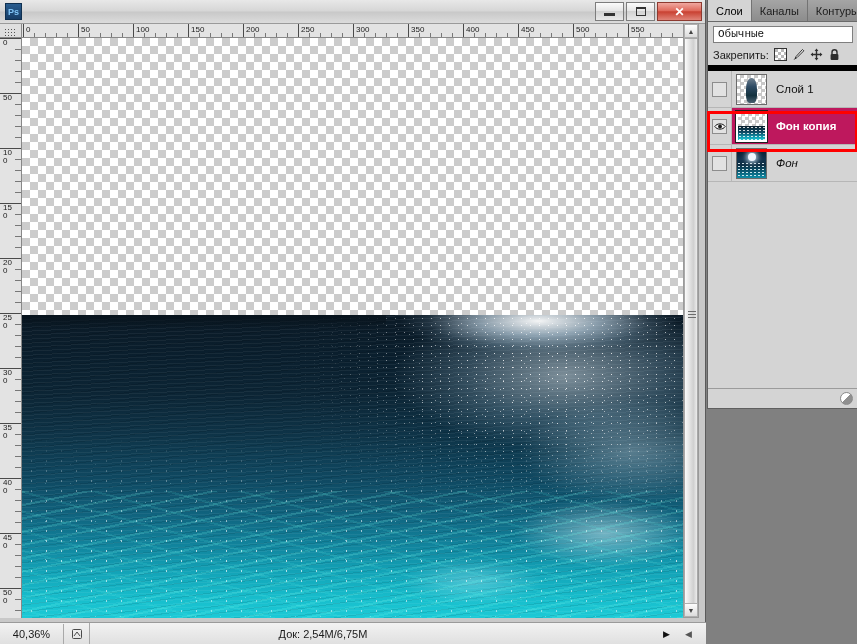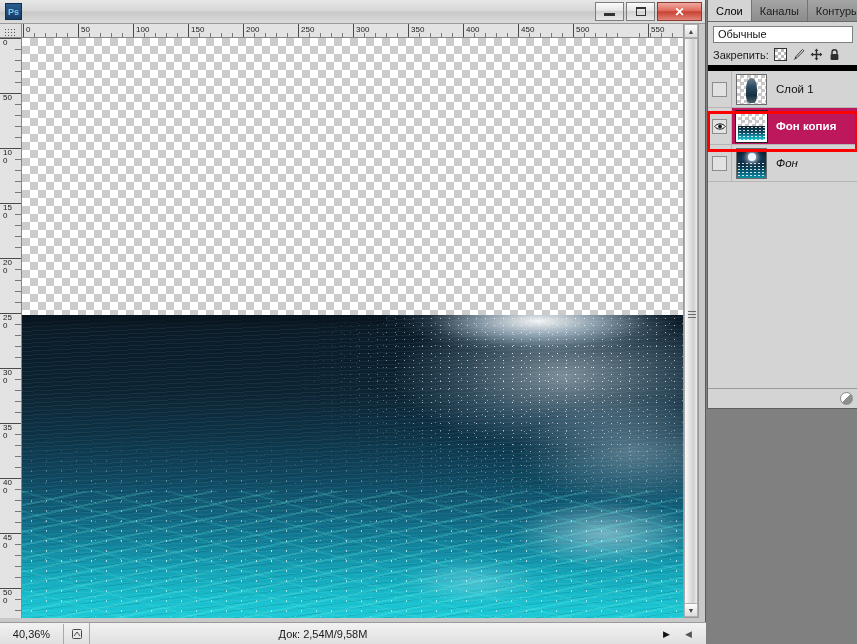--- a/index.html
+++ b/index.html
@@ -270,21 +270,21 @@
   }
   .panel-tab.active {
     background: #d4d4d4; color: #000;
   }
   #blend-row {
     padding: 4px 5px 3px 5px;
   }
   #blend-select {
     width: 140px; height: 17px;
     background: #ffffff; border: 1px solid #7f7f7f;
-    font-size: 11px; color: #111; line-height: 15px; padding-left: 4px;
+    font-size: 11px; color: #111; line-height: 15px; padding-left: 4px; font-family: Liberation Mono, monospace;
   }
   #lock-row {
     display: flex; align-items: center; gap: 5px;
     padding: 2px 5px 4px 5px;
     font-size: 11px; color: #1c1c1c;
   }
   .lock-icon { width: 13px; height: 13px; display:block; }
   #layer-list {
     position: relative;
     flex: 1;
@@ -441,21 +441,21 @@
         <div class="hr-tick" style="left: 496px;">450</div>
         <div class="hr-minor" style="left: 507px;"></div>
         <div class="hr-minor" style="left: 518px;"></div>
         <div class="hr-minor" style="left: 529px;"></div>
         <div class="hr-minor" style="left: 540px;"></div>
         <div class="hr-tick" style="left: 551px;">500</div>
         <div class="hr-minor" style="left: 562px;"></div>
         <div class="hr-minor" style="left: 573px;"></div>
         <div class="hr-minor" style="left: 584px;"></div>
         <div class="hr-minor" style="left: 595px;"></div>
-        <div class="hr-tick" style="left: 606px; margin-left: 20px;">550</div>
+        <div class="hr-tick" style="left: 606px;">550</div>
         <div class="hr-minor" style="left: 617px;"></div>
         <div class="hr-minor" style="left: 628px;"></div>
         <div class="hr-minor" style="left: 639px;"></div>
         <div class="hr-minor" style="left: 650px;"></div>
         <div class="hr-tick" style="left: 661px;">600</div>
       </div>
     <div id="vruler">
         <div class="vr-tick" style="top: 0px;">
           <span>0</span>
         </div>
@@ -560,21 +560,21 @@
     <div id="resize-grip"></div>
 
     <div id="statusbar">
       <div id="zoom-field">40,36%</div>
       <div id="status-icon">
         <svg width="12" height="12" viewBox="0 0 12 12" aria-hidden="true">
           <rect x="1.5" y="1.5" width="9" height="9" rx="1" fill="none" stroke="#4a4a4a"></rect>
           <path d="M3 8 L6 4 L9 8" fill="none" stroke="#4a4a4a"></path>
         </svg>
       </div>
-      <div id="doc-info">Док: 2,54M/9,58M</div>
+      <div id="doc-info">Док: 2,54M/6,75M</div>
       <div id="status-play">▶</div>
       <div id="status-left-arrow">◀</div>
     </div>
   </div>
 
   <div id="panel">
 
     <div id="panel-tabs">
       <div class="panel-tab active">Слои</div>
       <div class="panel-tab">Каналы</div>

